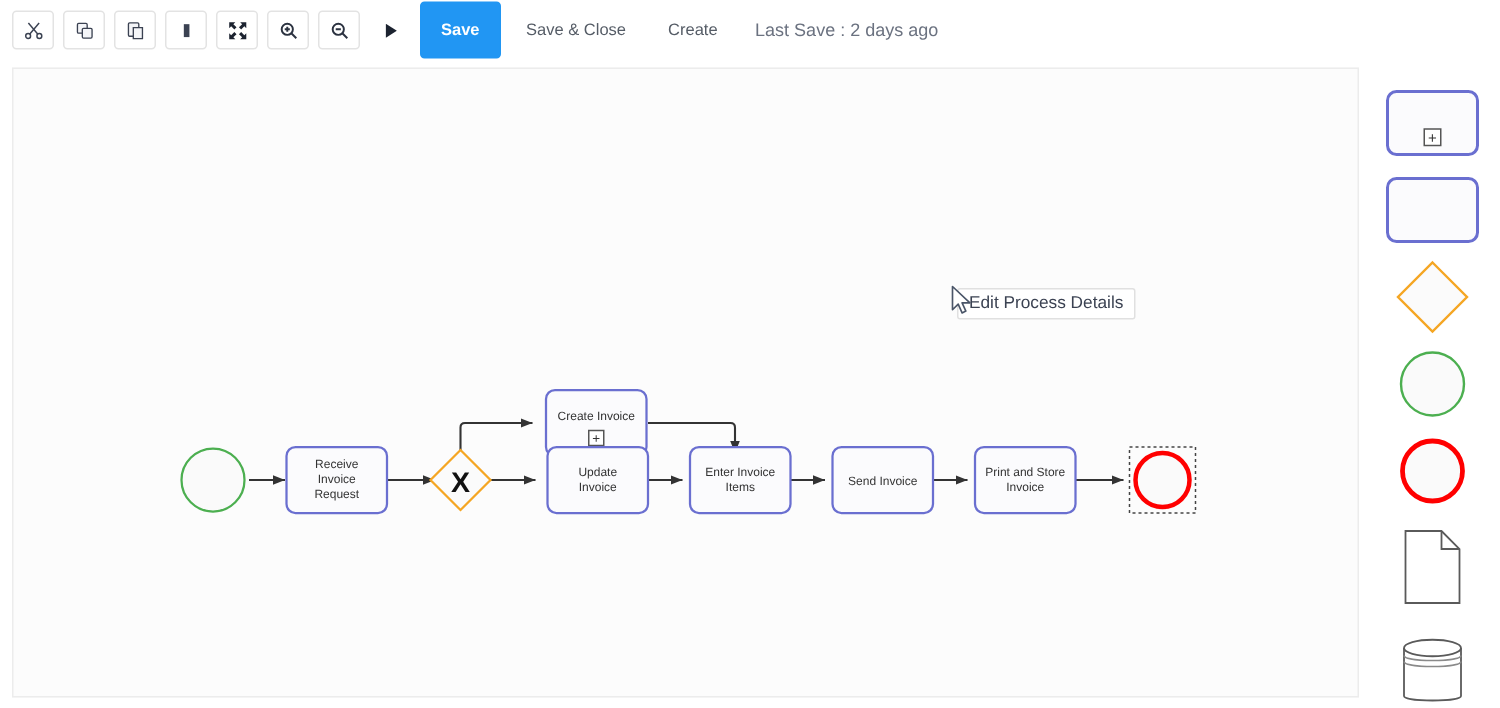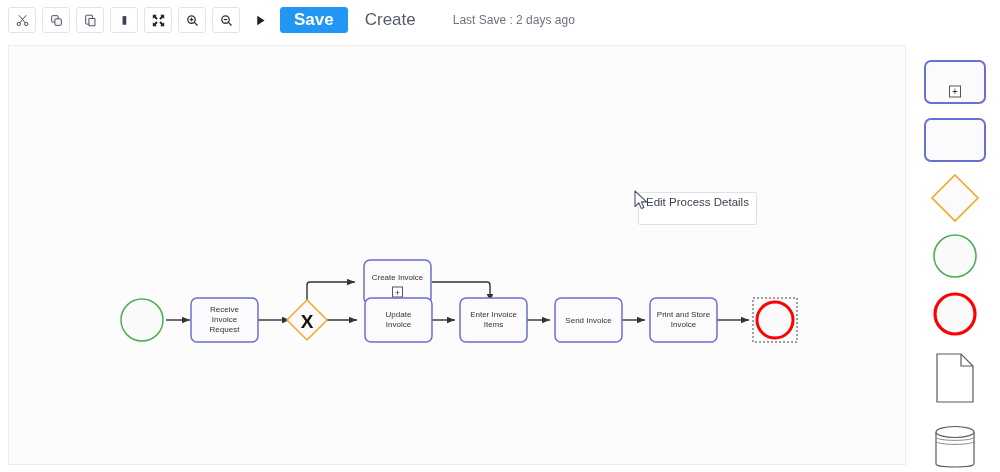--- a/index.html
+++ b/index.html
@@ -36,62 +36,62 @@
     align-items: center;
     justify-content: center;
     cursor: pointer;
     padding: 0;
   }
   .tbtn svg { display: block; }
   .tbtn-play {
     border-color: #ffffff;
   }
   .txt-btn {
-    height: 26px;
+    height: 38px;
     padding: 0 10px;
     border: 1px solid #ffffff;
     border-radius: 3px;
     background: #ffffff;
     color: #555c66;
-    font-size: 17px;
+    font-size: 11px;
     line-height: 24px;
     cursor: pointer;
     white-space: nowrap;
     font-family: "Liberation Sans", sans-serif;
   }
   .txt-btn.primary {
     background: #2196f3;
     border-color: #2196f3;
     color: #ffffff;
     font-weight: bold;
     padding: 0 13px;
   }
   .lastsave {
-    margin-left: 20px;
+    margin-left: 8px;
     font-size: 12px;
     color: #6b7280;
     white-space: nowrap;
   }
 
   
   .canvas {
     position: absolute;
     left: 8px; top: 45px;
     width: 898px; height: 420px;
     background: #fcfcfc;
     border: 1px solid #ececec;
     overflow: hidden;
   }
   .canvas-svg { position: absolute; left: 0; top: 0; }
 
   
   .tooltip {
     position: absolute;
     left: 638px; top: 192px;
-    padding: 3px 7px 16px 7px;
+    padding: 3px 7px 4px 7px;
     background: #ffffff;
     border: 1px solid #e0e0e0;
     border-radius: 2px;
     font-size: 11.5px;
     color: #3b4252;
     white-space: nowrap;
     z-index: 6;
   }
   .cursor {
     position: absolute;
@@ -208,20 +208,21 @@
 
     <button class="tbtn tbtn-play">
       <span>
         <svg width="13" height="13" viewBox="0 0 16 16">
           <path d="M4 2.2 L13 8 L4 13.8 Z" fill="#1c2330"></path>
         </svg>
       </span>
     </button>
 
     <button class="txt-btn primary">Save</button>
+    <button class="txt-btn">Save &amp; Close</button>
     <button class="txt-btn">Create</button>
     <span class="lastsave">Last Save : 2 days ago</span>
   </div>
 
   <div class="canvas">
     <svg class="canvas-svg" width="898" height="420" viewBox="0 0 898 420">
       <defs>
         <marker id="arrow" markerWidth="9" markerHeight="9" refX="8" refY="3.2" orient="auto" markerUnits="userSpaceOnUse">
           <path d="M0,0 L8,3.2 L0,6.4 z" fill="#333333"></path>
         </marker>

